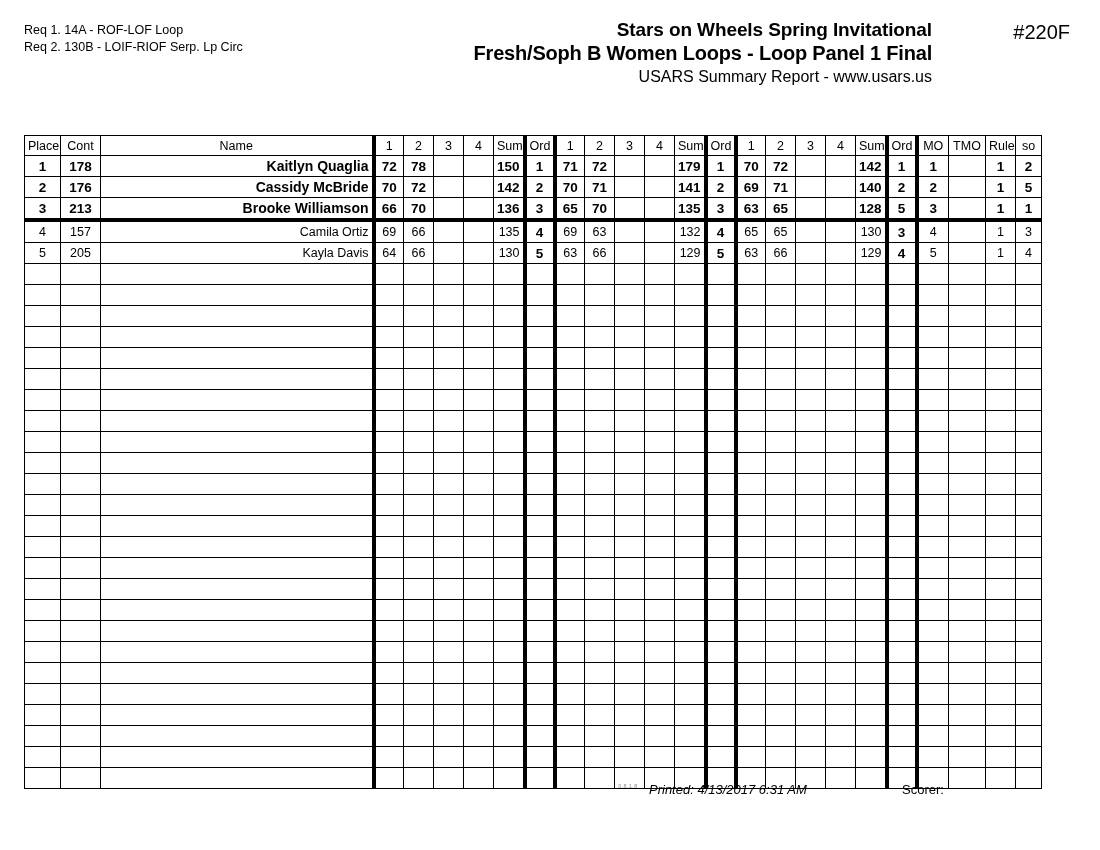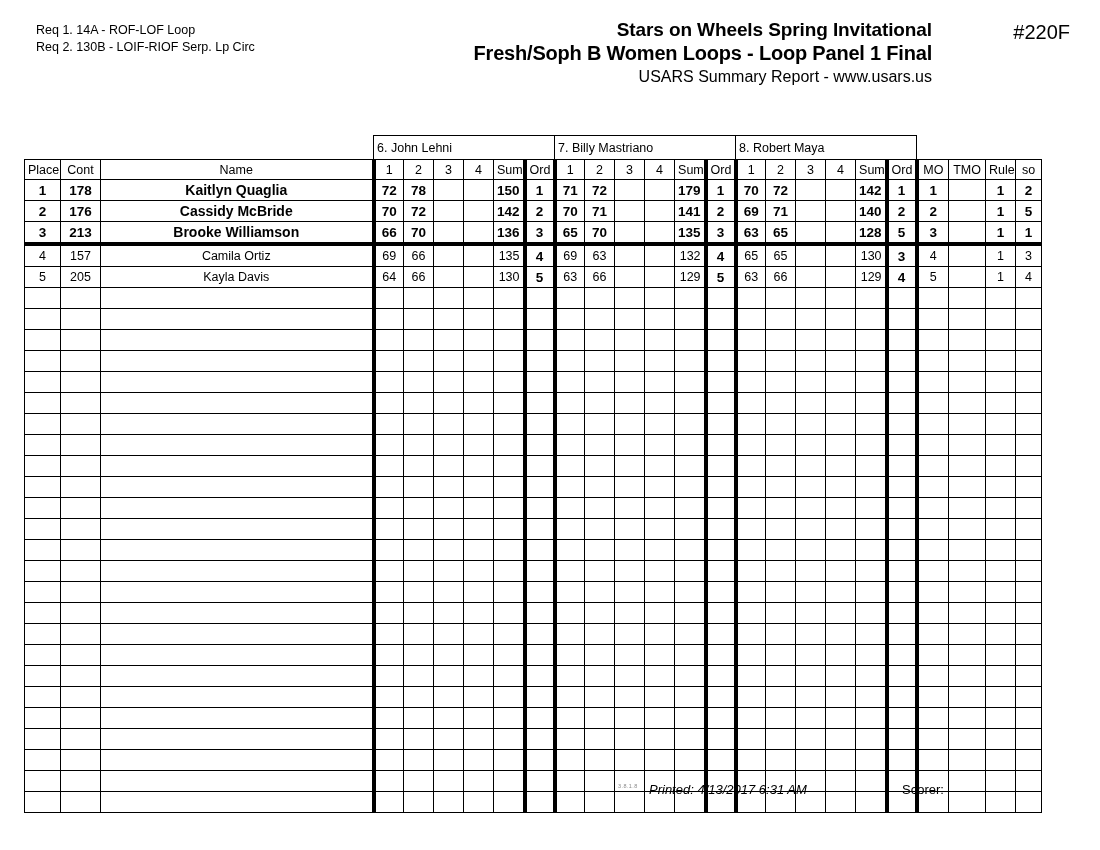--- a/index.html
+++ b/index.html
@@ -12,21 +12,21 @@
     height: 850px;
     position: relative;
     font-family: "Liberation Sans", sans-serif;
     color: #000000;
     overflow: hidden;
   }
 
   
   #req-block {
     position: absolute;
-    left: 36px;
+    left: 24px;
     top: 22px;
     font-size: 12.5px;
     line-height: 17px;
     white-space: nowrap;
   }
   #title-block {
     position: absolute;
     left: 0;
     top: 18px;
     width: 932px;
@@ -117,21 +117,21 @@
 
   
   .thickL { border-left: 4px solid #000 !important; }
   .thickR { border-right: 4px solid #000 !important; }
 
   
   td.num   { text-align: center; }
   td.sum   { text-align: right; padding-right: 4px; }
   td.place { text-align: center; }
   td.cont  { text-align: center; }
-  td.name  { text-align: center; padding-left: 6px; }
+  td.name  { text-align: right; padding-left: 6px; }
 
   tr.medal td { font-weight: bold; font-size: 13.5px; }
   tr.medal td.name { font-size: 14px; }
   tr.lastmedal td { border-bottom: 4px solid #000 !important; }
   tr.data td.ordv { font-weight: bold; font-size: 13.5px; }
 
   tr.blank td { height: 20px; }
 
   
   #footer {
@@ -204,27 +204,20 @@
         <col class="c-s">
         <col class="c-s">
         <col class="c-sum">
         <col class="c-ord">
       <col class="c-mo">
         <col class="c-tmo">
         <col class="c-rule">
         <col class="c-so">
     </colgroup>
     <tbody id="table-body">
-        <tr class="judge-band">
-          <td class="judge-gap" colspan="3"></td>
-          <td class="judge-cell" colspan="6">6.  John Lehni</td>
-          <td class="judge-cell" colspan="6">7.  Billy Mastriano</td>
-          <td class="judge-cell" colspan="6">8.  Robert Maya</td>
-          <td class="judge-gap" colspan="4"></td>
-        </tr>
         <tr class="head">
           <td>Place</td>
           <td>Cont</td>
           <td class="h-left">Name</td>
           <td class="thickL">1</td>
           <td>2</td>
           <td>3</td>
           <td>4</td>
           <td class="thickR">Sum</td>
           <td class="thickR">Ord</td>

